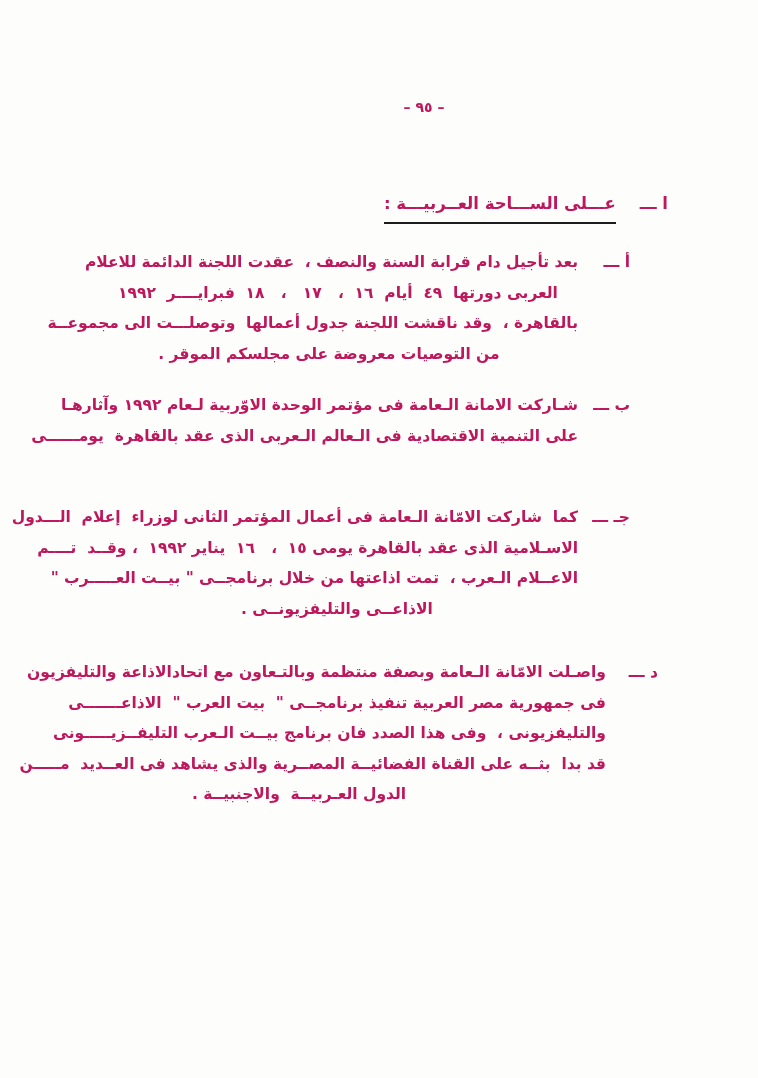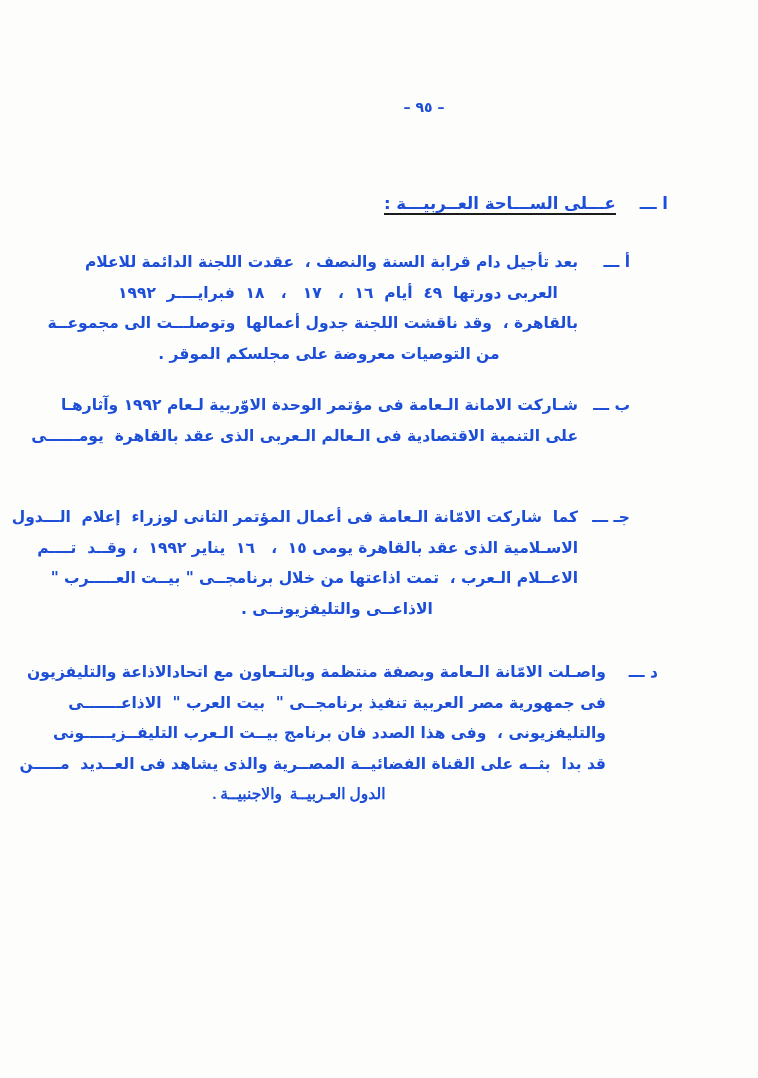--- a/index.html
+++ b/index.html
@@ -3,36 +3,37 @@
 <meta charset="utf-8">
 <style>
   html,body{margin:0;padding:0;background:#e8e8e6;}
   .page{
     position:relative;
     width:758px;height:1078px;
     margin:0 auto;
     background:#fdfdfc;
     overflow:hidden;
     font-family:"DejaVu Sans", sans-serif;
-    color:#1d4ed8;
+    color:#be185d;
     font-weight:700;
     direction:rtl;
   }
   .page-num{
     position:absolute;top:99px;left:384px;width:80px;
     font-size:14px;letter-spacing:2px;text-align:center;direction:rtl;
   }
   .heading-row{
     position:absolute;top:194px;right:90px;
     display:flex;direction:rtl;align-items:flex-start;column-gap:24px;
     font-size:16.5px;
   }
   .heading-marker{white-space:nowrap;}
   .heading-title{
     white-space:nowrap;
+    padding-bottom:9px;
     border-bottom:2px solid #1c1c1c;
     text-align:right;
   }
   .para{
     position:absolute;
     display:flex;direction:rtl;align-items:flex-start;
     font-size:15.5px;
   }
   .para .marker{
     flex:0 0 52px;white-space:nowrap;line-height:30px;
@@ -41,21 +42,21 @@
   .para .line{
     line-height:30.5px;white-space:nowrap;text-align:center;direction:rtl;
   }
   .p-a{top:247px;right:128px;width:532px;}
   .p-b{top:390px;right:128px;width:532px;}
   .p-c{top:502px;right:128px;width:534px;}
   .p-d{top:657px;right:100px;width:572px;}
   .ind-18{margin-right:18px;}
   .ind-27{margin-right:27px;}
   .ind-75{}
-  .ind-135{margin-right:94px;font-family:Liberation Serif, serif;}
+  .ind-135{margin-right:94px;}
 </style>
 </head>
 <body>
 
 <div class="page">
 
   <div class="page-num">– ٩٥ –</div>
 
   <div class="heading-row">
     <span class="heading-marker">ا ـــ</span>

